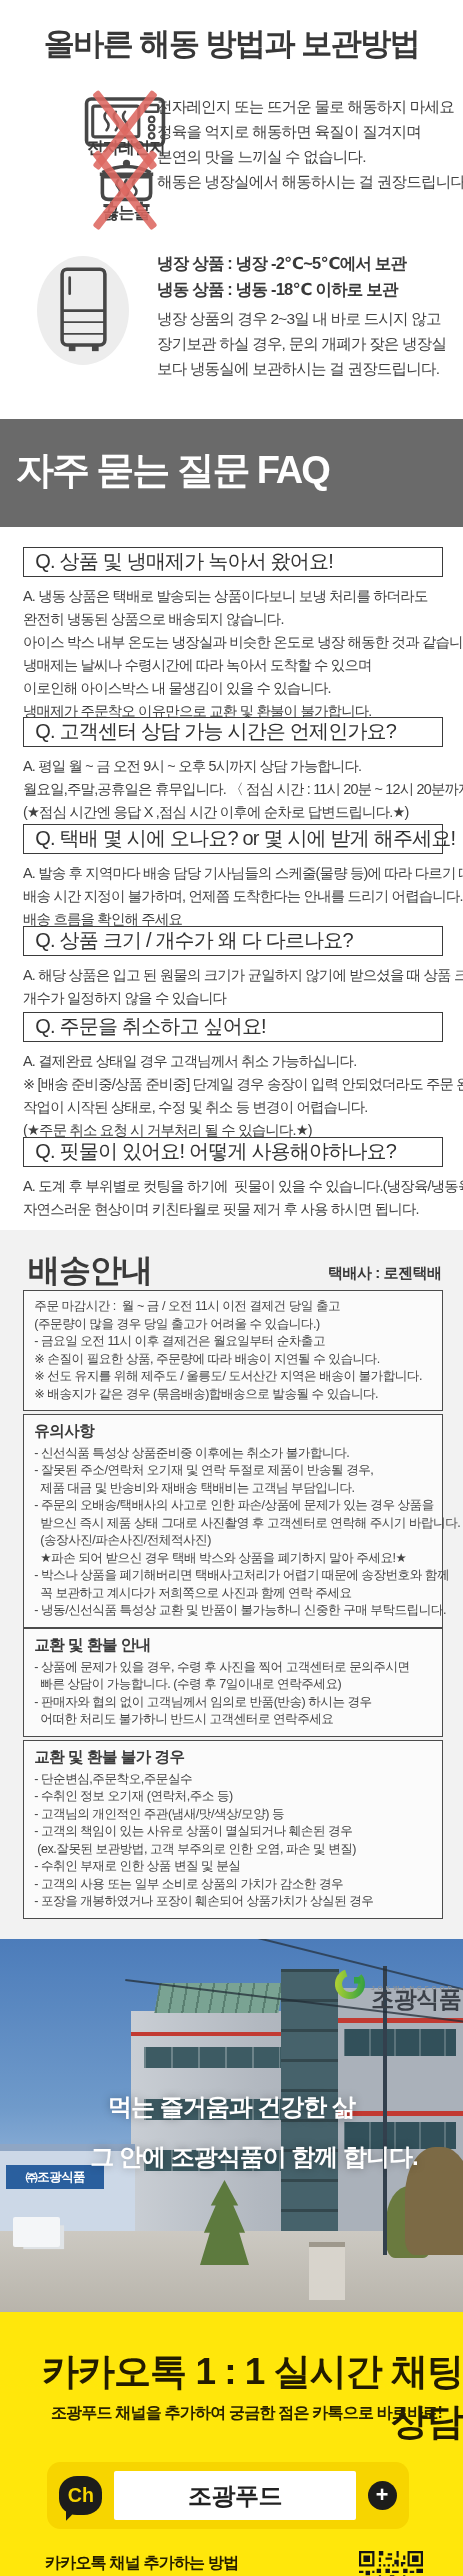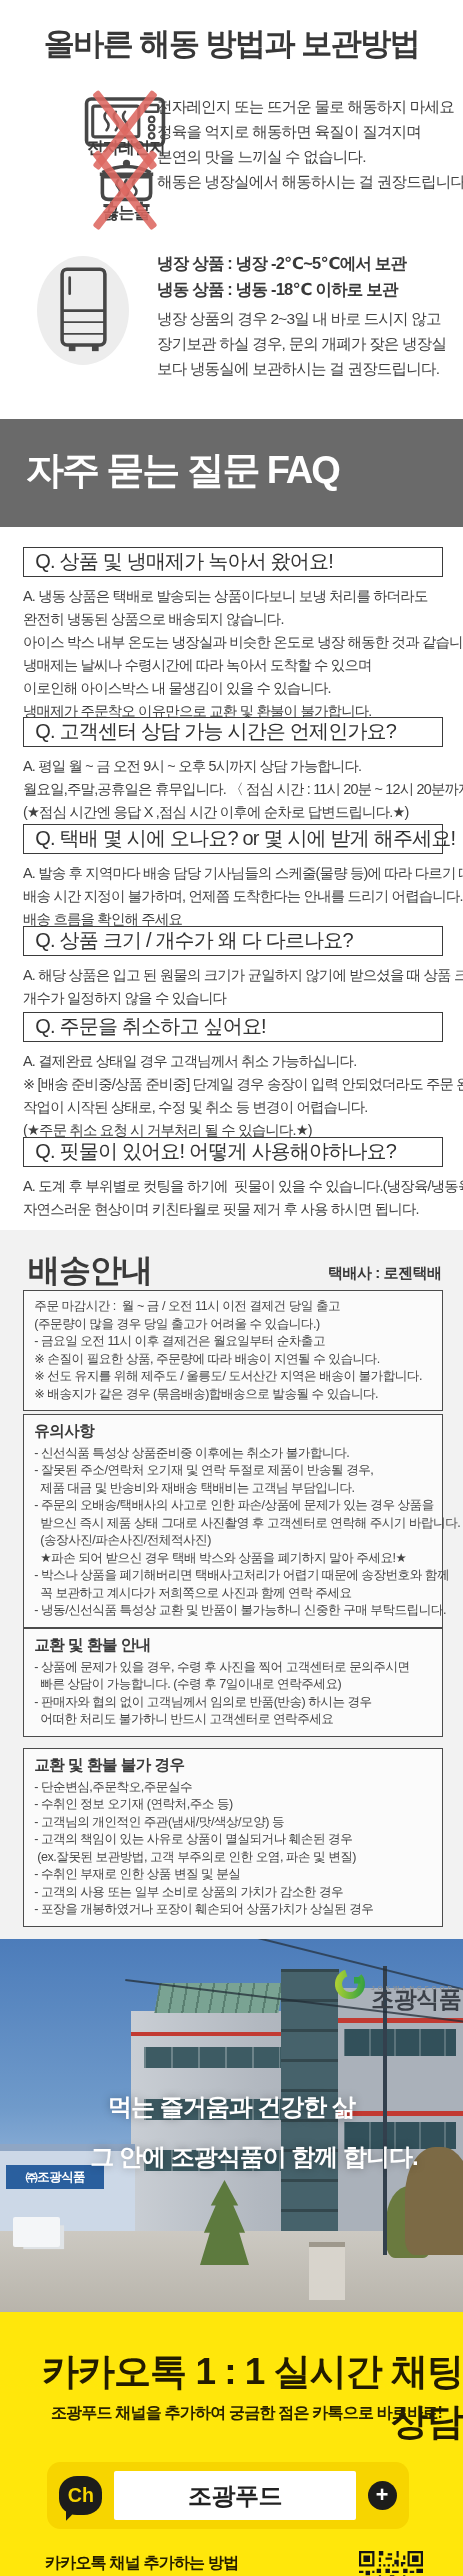--- a/index.html
+++ b/index.html
@@ -27,41 +27,41 @@
   .tline { font-size:15.5px; line-height:25px; color:#424242; letter-spacing:-0.8px; white-space:pre; }
   .fridge-ellipse { position:absolute; left:37px; top:256px; width:92px; height:109px;
     background:#ededed; border-radius:50%; }
   .fridge-ellipse svg { margin:9.8px 0 0 21.6px; }
   .storage-lines { position:absolute; left:157px; top:250px; width:299px; }
   .storage-lines .bold { font-size:16.5px; font-weight:800; line-height:26px; color:#3a3a3a; letter-spacing:-0.8px; white-space:pre; }
   .storage-lines .rest { margin-top:3.6px; }
 
   
   .faq-band { position:absolute; left:0; top:419px; width:100%; height:108px; background:#6a6a6a; }
-  .faq-band h2 { margin:26px 0 0 26px; color:#fff; font-size:38px; font-weight:800; letter-spacing:-2.1px; }
+  .faq-band h2 { margin:26px 0 0 16px; color:#fff; font-size:38px; font-weight:800; letter-spacing:-2.1px; }
 
   
   .faq-list { position:absolute; left:23px; top:0; width:420px; height:0; }
   .faq-item { position:absolute; left:0; width:100%; }
   .faq-item:nth-of-type(1){ top:547px; } .faq-item:nth-of-type(2){ top:717px; }
   .faq-item:nth-of-type(3){ top:824px; } .faq-item:nth-of-type(4){ top:926px; }
   .faq-item:nth-of-type(5){ top:1012px; } .faq-item:nth-of-type(6){ top:1137px; }
   .qbox { height:30px; border:1.5px solid #3b3b3b; background:#fff; line-height:27px;
     padding-left:11.3px; font-size:20px; font-weight:400; color:#333; letter-spacing:-0.8px; white-space:pre; }
   .answers { margin-top:7.7px; }
   .aline { font-size:14.4px; line-height:23px; color:#424242; letter-spacing:-0.8px; white-space:pre; }
 
   
   .ship-sec { position:absolute; left:0; top:1230px; width:100%; height:709px; background:#f2f2f2; }
   .ship-title { position:absolute; left:28px; top:1249px; font-size:32px; font-weight:800; color:#3a3a3a; letter-spacing:-1px; }
   .courier { position:absolute; right:21.6px; top:1264px; font-size:15px; font-weight:700; color:#3a3a3a; letter-spacing:-0.5px; }
   .sbox-list { position:absolute; left:23px; top:0; width:420px; height:0; }
   .sbox { position:absolute; left:0; width:100%; border:1px solid #4c4c4c; background:#fbfbfb; padding:7.2px 10.3px; }
   .sbox:nth-of-type(1){ top:1290px; } .sbox:nth-of-type(2){ top:1414px; }
-  .sbox:nth-of-type(3){ top:1628px; } .sbox:nth-of-type(4){ top:1740px;margin-top:8px; }
+  .sbox:nth-of-type(3){ top:1628px; } .sbox:nth-of-type(4){ top:1740px; }
   .sbox-header { font-size:15.5px; font-weight:800; color:#3a3a3a; line-height:17.5px; margin-bottom:5.2px; letter-spacing:-0.5px; }
   .sbox-header:empty { display:none; }
   .sline { font-size:12.6px; line-height:17.5px; color:#454545; letter-spacing:-0.5px; white-space:pre; }
 
   
   .photo { position:absolute; left:0; top:1939px; width:100%; height:373px; overflow:hidden;
     background:linear-gradient(180deg,#4c7cba 0%,#6f9aca 45%,#8fb1d8 62%,#9cbadf 70%); }
   .photo * { position:absolute; }
   .bld-main { left:131px; top:72px; width:232px; height:222px; background:linear-gradient(90deg,#c9ced4 0%,#b2b8c0 55%,#a6adb6 100%); }
   .bld-main .stripe { left:0; width:100%; height:4.1px; background:#c23a32; }

